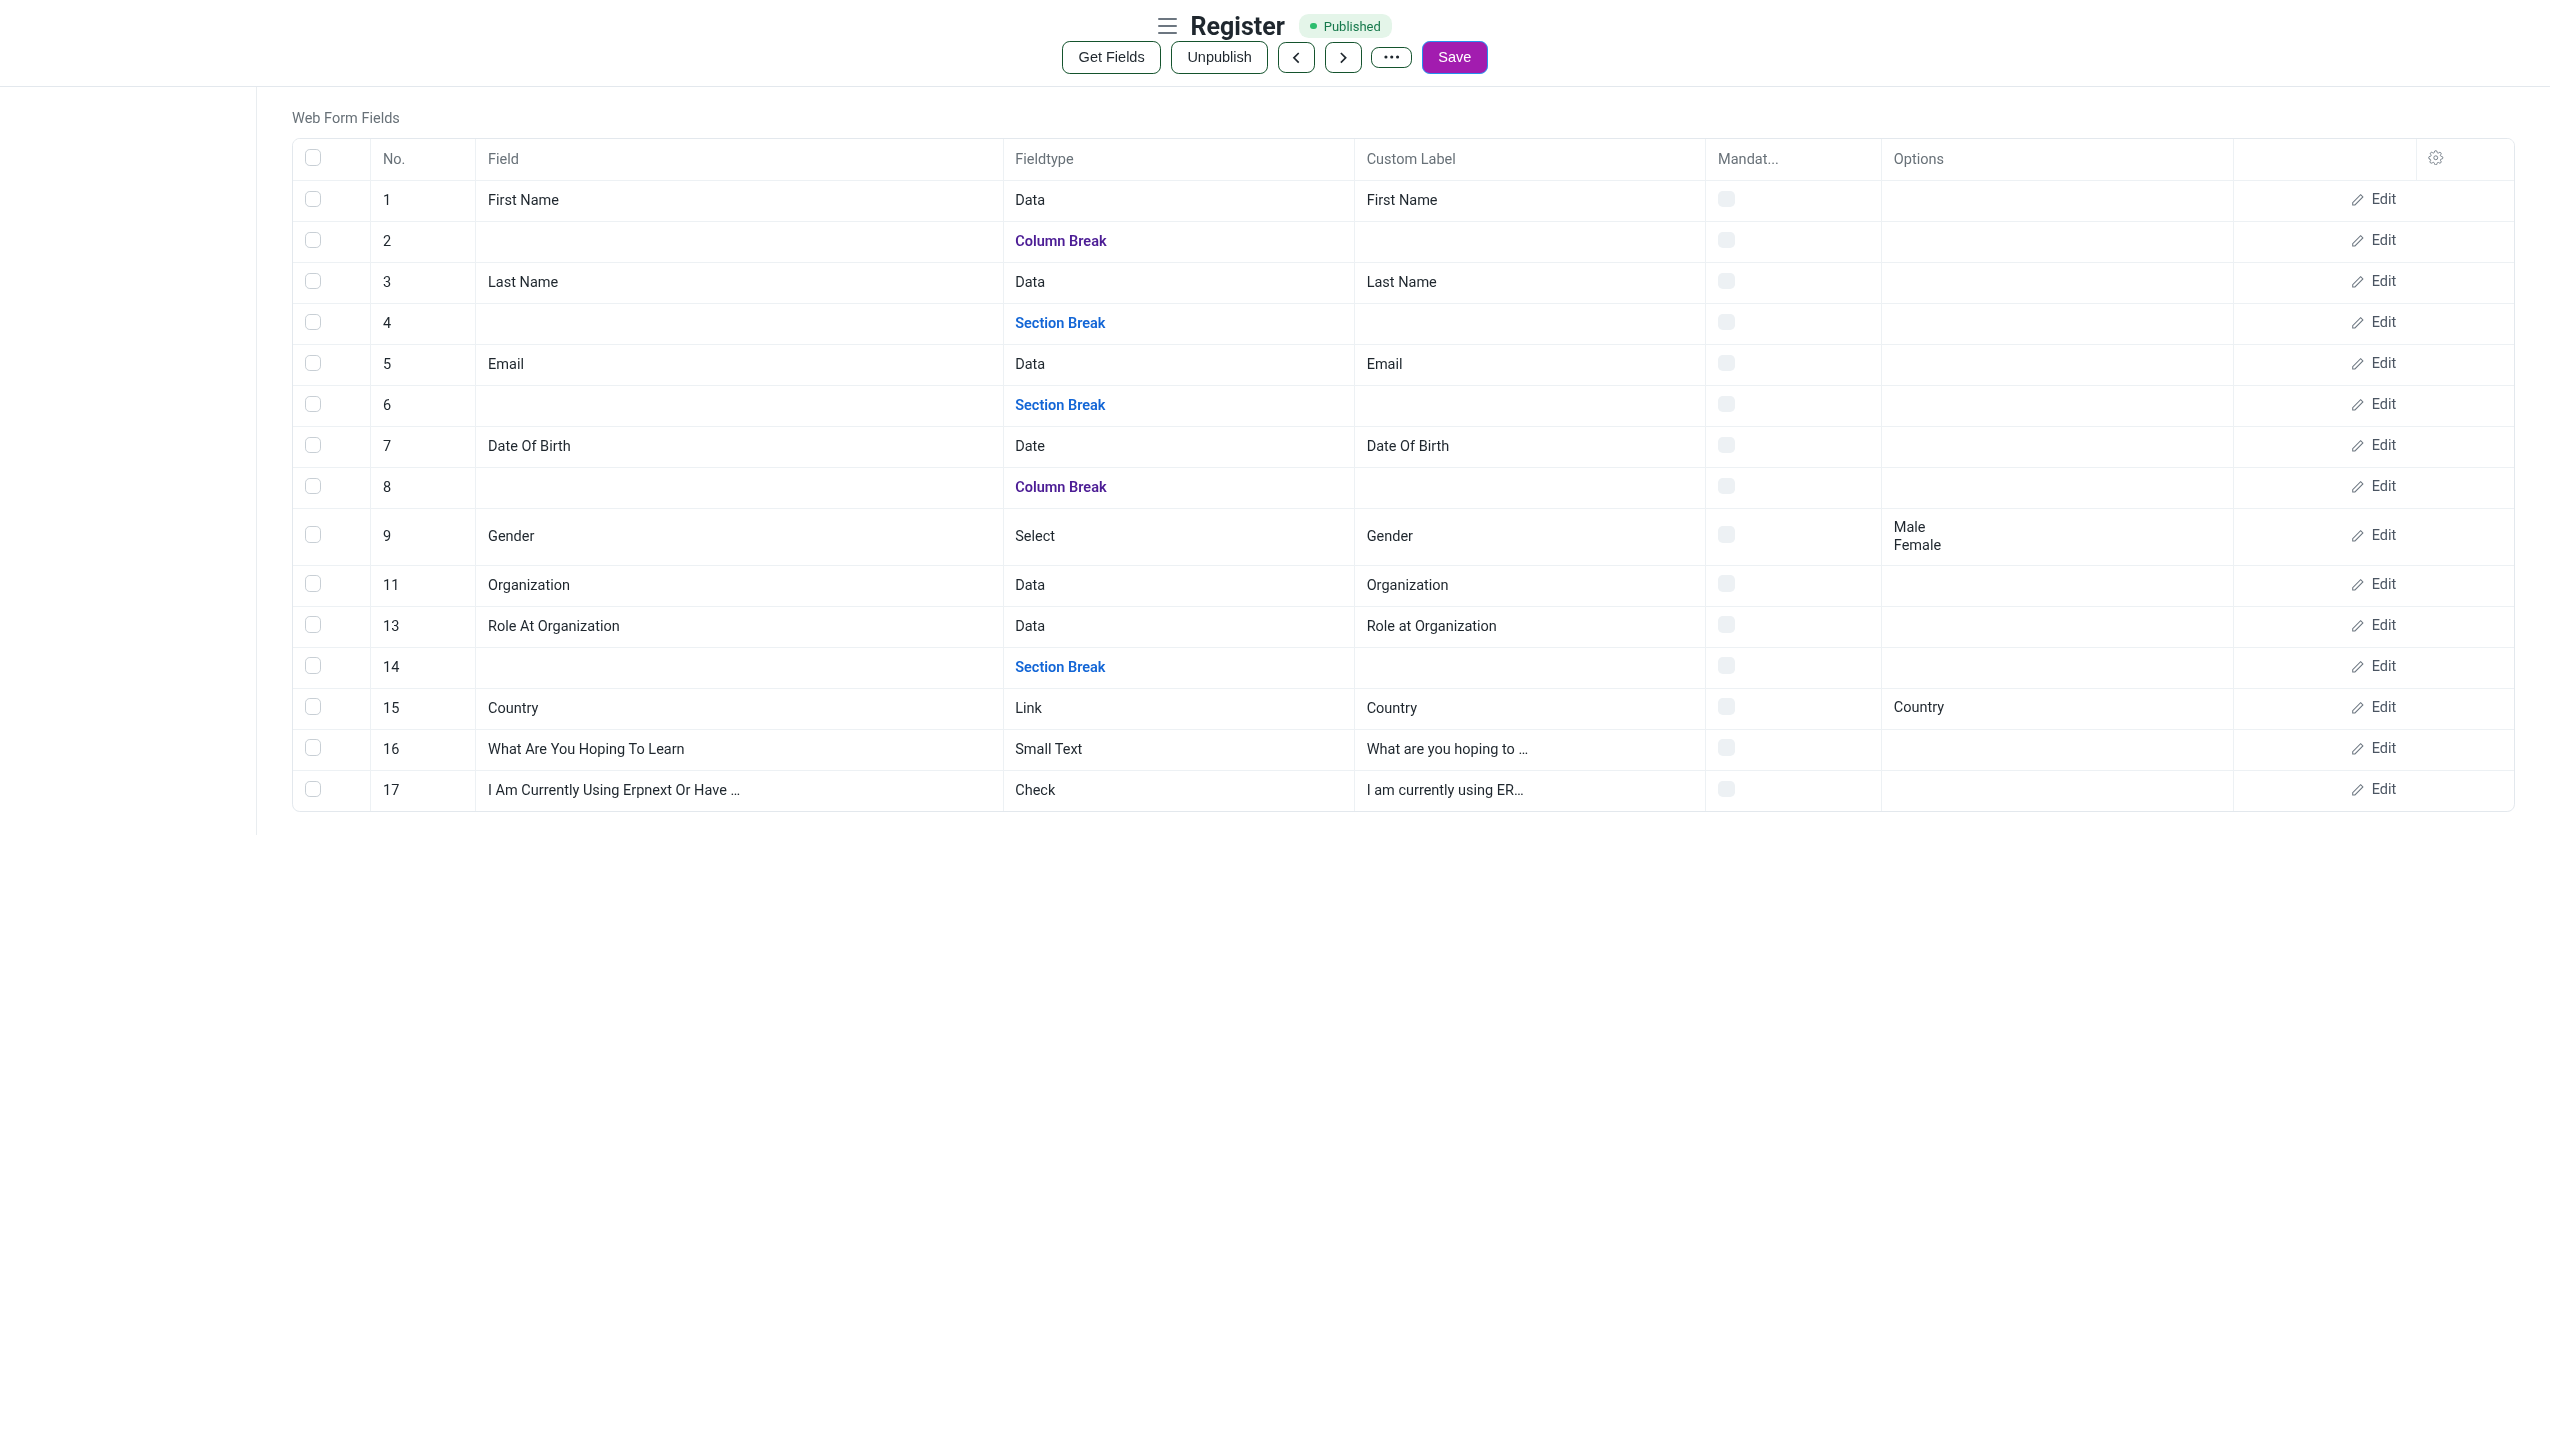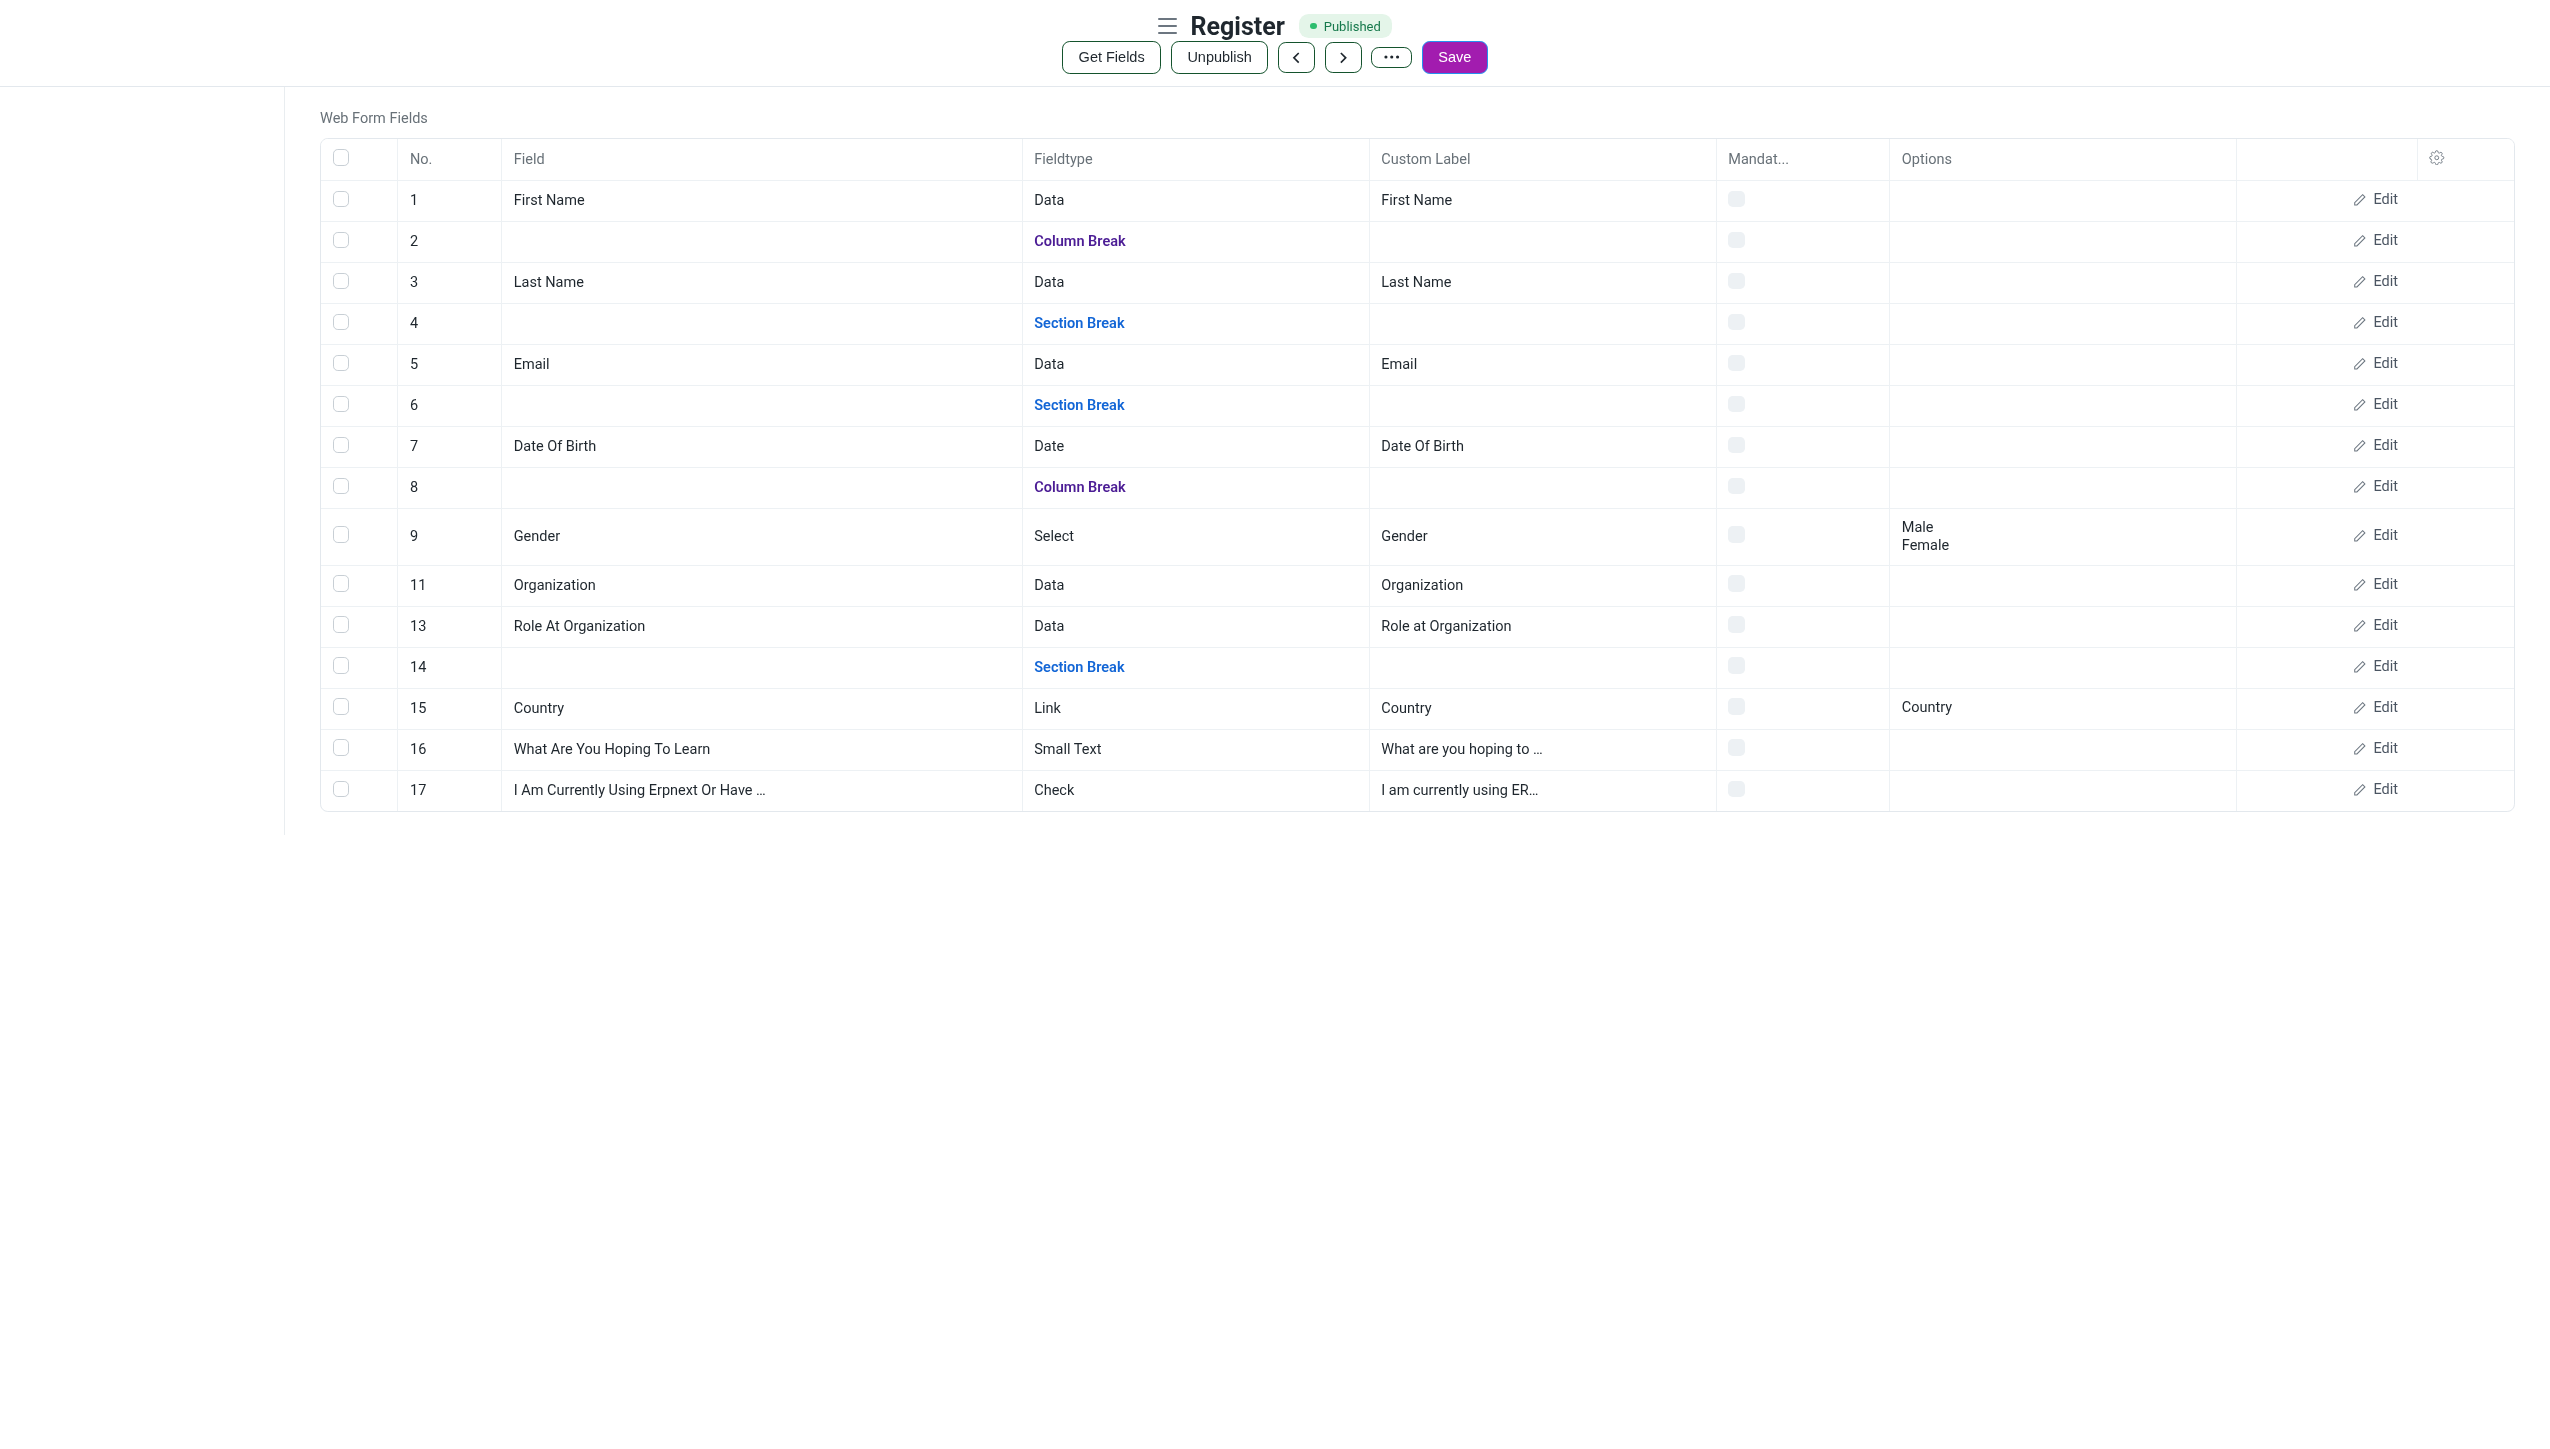--- a/index.html
+++ b/index.html
@@ -28,21 +28,21 @@
     }
     .badge-dot { width: 6.8px; height: 6.8px; border-radius: 50%; background: #2dbd6e; }
     .header-right { display: flex; align-items: center; gap: 9.7px; }
     .btn {
       padding: 7.8px 15.5px; border: 1px solid #14532d; background: #fff; border-radius: 7.8px;
       font-size: 14.5px; color: #1f272e; cursor: pointer; display: inline-flex; align-items: center; justify-content: center;
     }
     .btn-icon-only { padding: 7.8px 11.6px; min-width: 37px; }
     .btn-primary { background: #a21caf; color: #fff; border-color: #2490ef; }
 
-    .container { display: flex; padding-left: 28px; }
+    .container { display: flex; }
     .sidebar-spacer { width: 256px; flex-shrink: 0; }
     .main { flex: 1; padding: 23px 35px; border-left: 1px solid #e9edf0; }
 
     .section-label { font-size: 14.5px; color: #687178; margin-bottom: 11.6px; }
 
     .table-wrap { border: 1px solid #e3e8ed; border-radius: 7.8px; overflow: hidden; }
     .table { width: 100%; border-collapse: collapse; }
     .table th, .table td {
       border-right: 1px solid #edf1f4;
       border-bottom: 1px solid #edf1f4;

